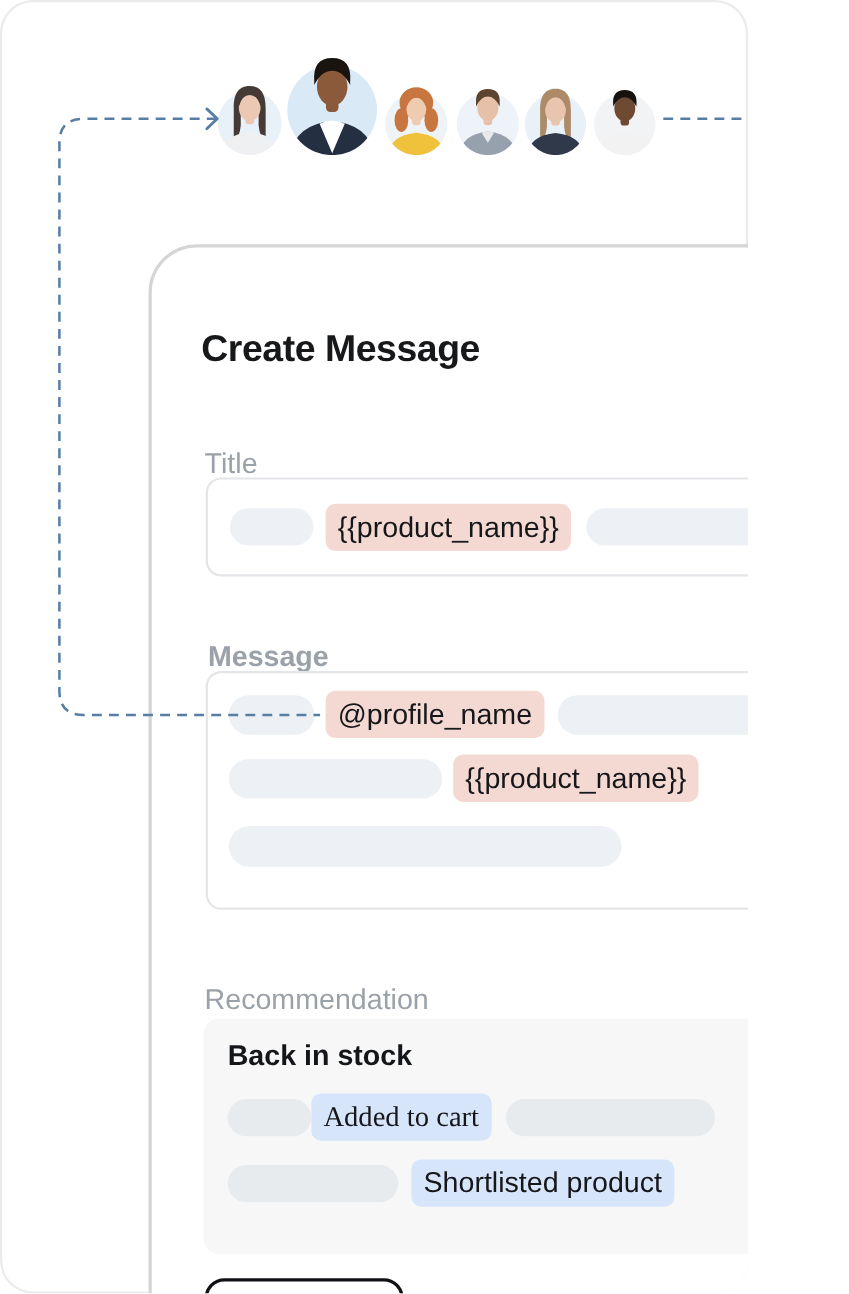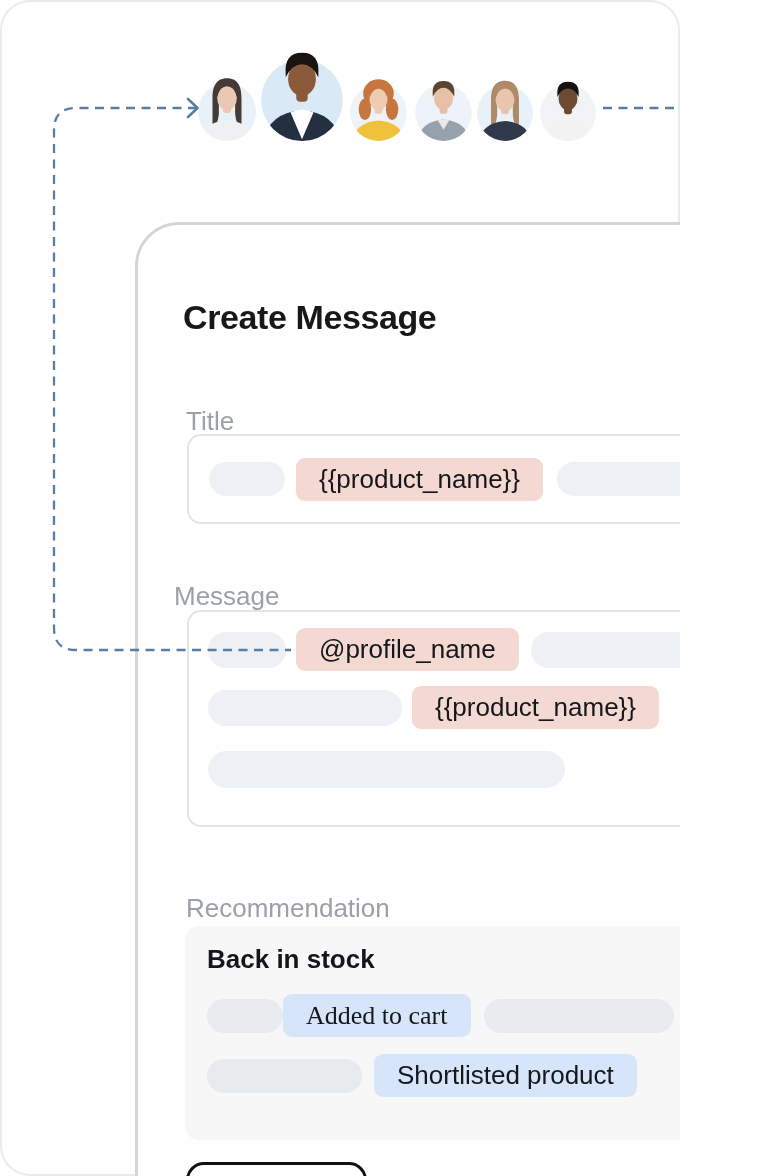--- a/index.html
+++ b/index.html
@@ -20,34 +20,34 @@
     background:#fff;border:3px solid #d5d5d5;border-radius:44px;z-index:2;
   }
   .heading{
     position:absolute;left:183px;top:274px;width:460px;z-index:3;
     font-size:34px;line-height:40px;font-weight:700;color:#17181a;letter-spacing:-0.4px;
   }
   .field-label{
     position:absolute;z-index:3;font-size:26px;line-height:26px;color:#9aa1a8;margin-top:17px;
   }
   .lbl-title{left:186px;top:391px;}
-  .lbl-message{left:174px;top:566px;}
+  .lbl-message{left:189px;top:566px;font-weight:bold;}
   .lbl-reco{left:186px;top:878px;}
   .input-box{
     position:absolute;z-index:3;background:#fff;border:2px solid #e3e5e8;border-radius:14px;
   }
   .title-input{left:187px;top:434px;width:590px;height:90px;display:flex;align-items:center;padding-left:20px;}
   .message-box{left:187px;top:610px;width:590px;height:217px;padding:16px 0 0 19px;}
   .msg-row{display:flex;align-items:center;height:43px;}
   .msg-row.r2{margin-top:15px;}
   .msg-row.r3{margin-top:19px;}
   .pill{background:#edf1f5;border-radius:999px;height:34px;flex:0 0 auto;}
   .msg-row .pill{height:36px;}
   .token{
-    flex:0 0 auto;height:43px;line-height:43px;border-radius:9px;padding:0 23px;
+    flex:0 0 auto;height:43px;line-height:43px;border-radius:9px;padding:0 11px;
     font-size:26px;color:#15171a;white-space:nowrap;
   }
   .token.pink{background:#f4d9d2;}
   .token.blue{background:#d7e5fa;}
   
   .p-t1{width:76px;}
   .t-title{margin-left:11px;}
   .p-t2{width:181px;margin-left:14px;}
   
   .p-m1a{width:78px;}

